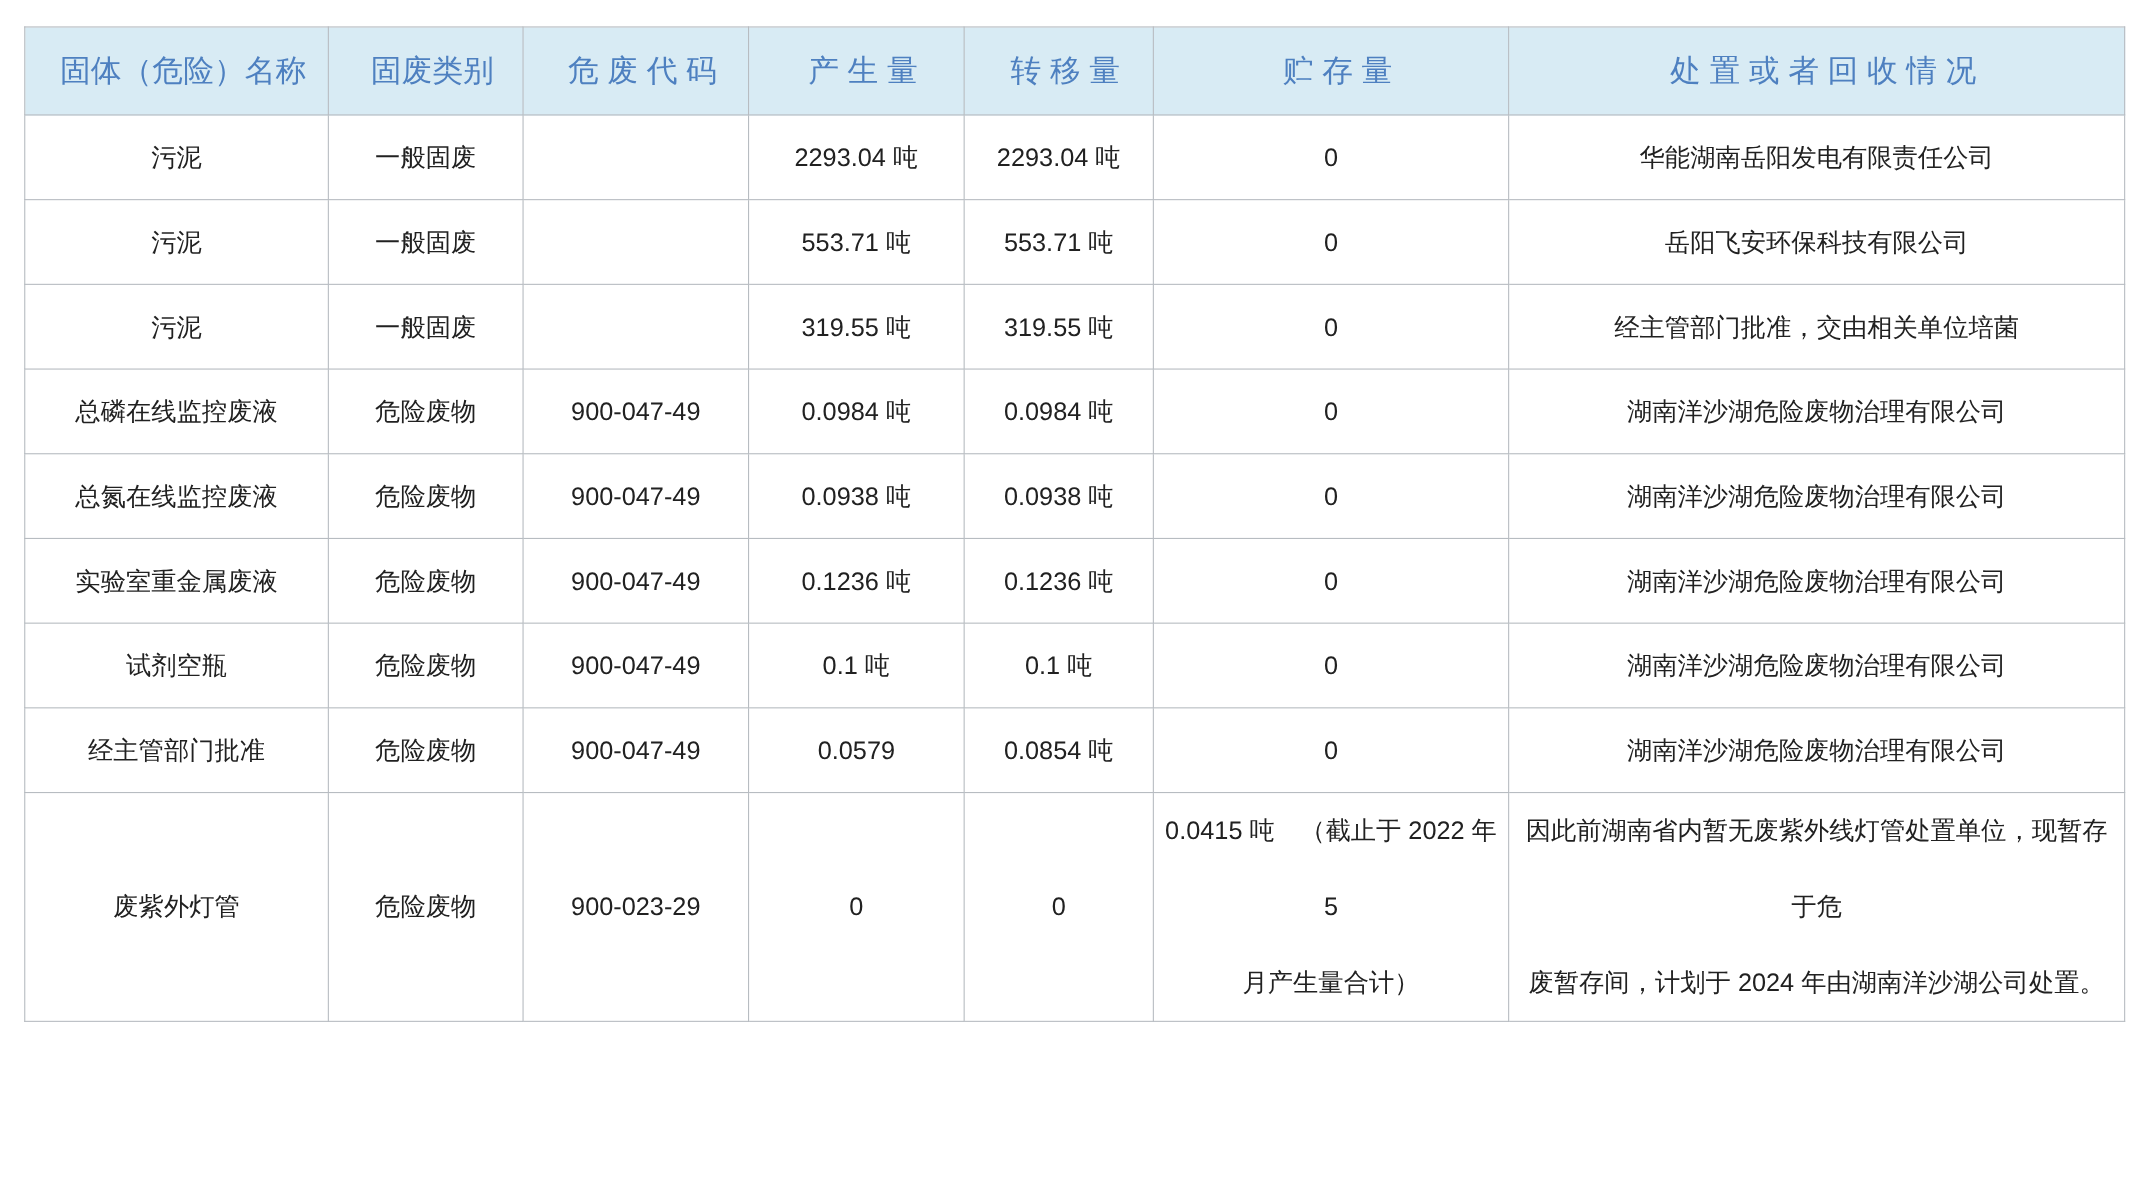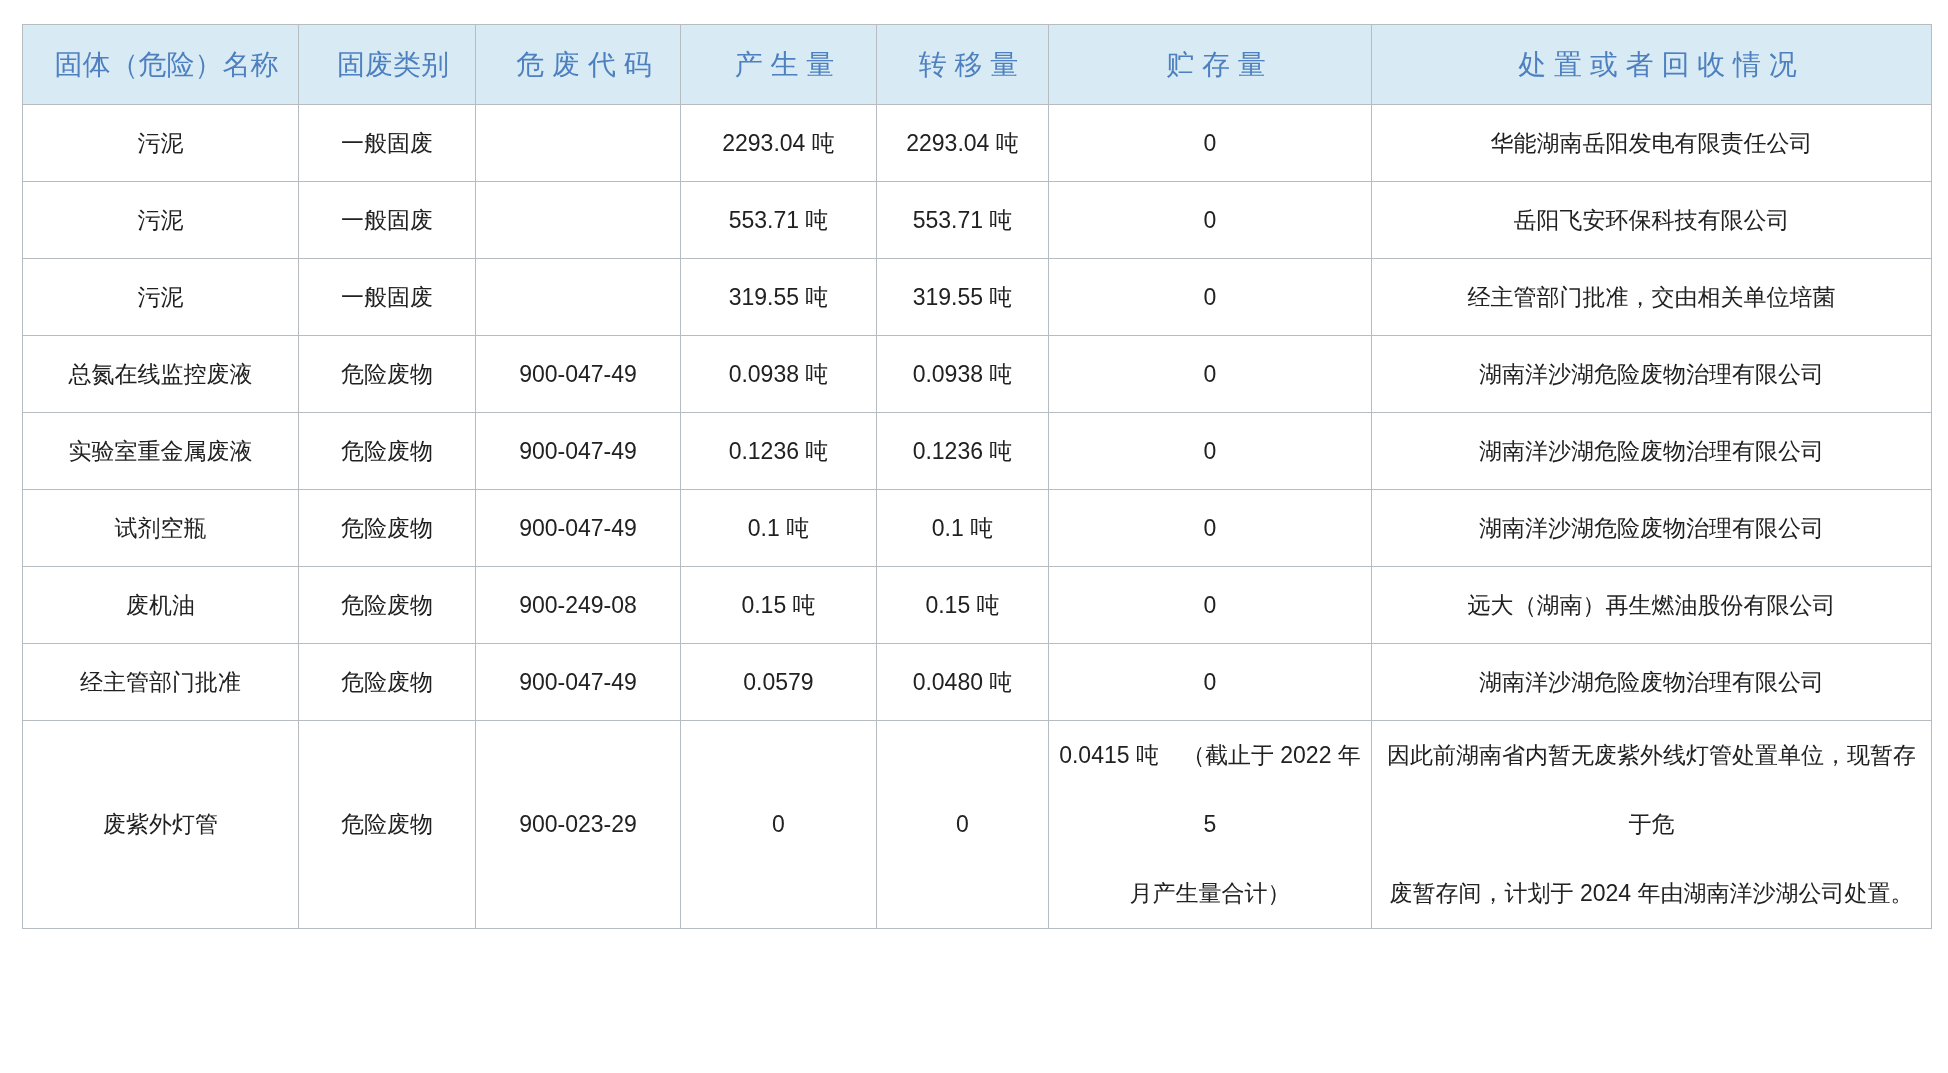--- a/index.html
+++ b/index.html
@@ -97,20 +97,29 @@
         <tr>
           <td>污泥</td>
           <td>一般固废</td>
           <td></td>
           <td>319.55 吨</td>
           <td>319.55 吨</td>
           <td>0</td>
           <td>经主管部门批准，交由相关单位培菌</td>
         </tr>
         <tr>
+          <td>总磷在线监控废液</td>
+          <td>危险废物</td>
+          <td>900-047-49</td>
+          <td>0.0984 吨</td>
+          <td>0.0984 吨</td>
+          <td>0</td>
+          <td>湖南洋沙湖危险废物治理有限公司</td>
+        </tr>
+        <tr>
           <td>总氮在线监控废液</td>
           <td>危险废物</td>
           <td>900-047-49</td>
           <td>0.0938 吨</td>
           <td>0.0938 吨</td>
           <td>0</td>
           <td>湖南洋沙湖危险废物治理有限公司</td>
         </tr>
         <tr>
           <td>实验室重金属废液</td>
@@ -124,34 +133,25 @@
         <tr>
           <td>试剂空瓶</td>
           <td>危险废物</td>
           <td>900-047-49</td>
           <td>0.1 吨</td>
           <td>0.1 吨</td>
           <td>0</td>
           <td>湖南洋沙湖危险废物治理有限公司</td>
         </tr>
         <tr>
-          <td>废机油</td>
-          <td>危险废物</td>
-          <td>900-249-08</td>
-          <td>0.15 吨</td>
-          <td>0.15 吨</td>
-          <td>0</td>
-          <td>远大（湖南）再生燃油股份有限公司</td>
-        </tr>
-        <tr>
           <td>经主管部门批准</td>
           <td>危险废物</td>
           <td>900-047-49</td>
           <td>0.0579</td>
-          <td>0.0480 吨</td>
+          <td>0.0854 吨</td>
           <td>0</td>
           <td>湖南洋沙湖危险废物治理有限公司</td>
         </tr>
         <tr class="row-tall">
           <td>废紫外灯管</td>
           <td>危险废物</td>
           <td>900-023-29</td>
           <td>0</td>
           <td>0</td>
           <td class="multiline">0.0415 吨　（截止于 2022 年 5

